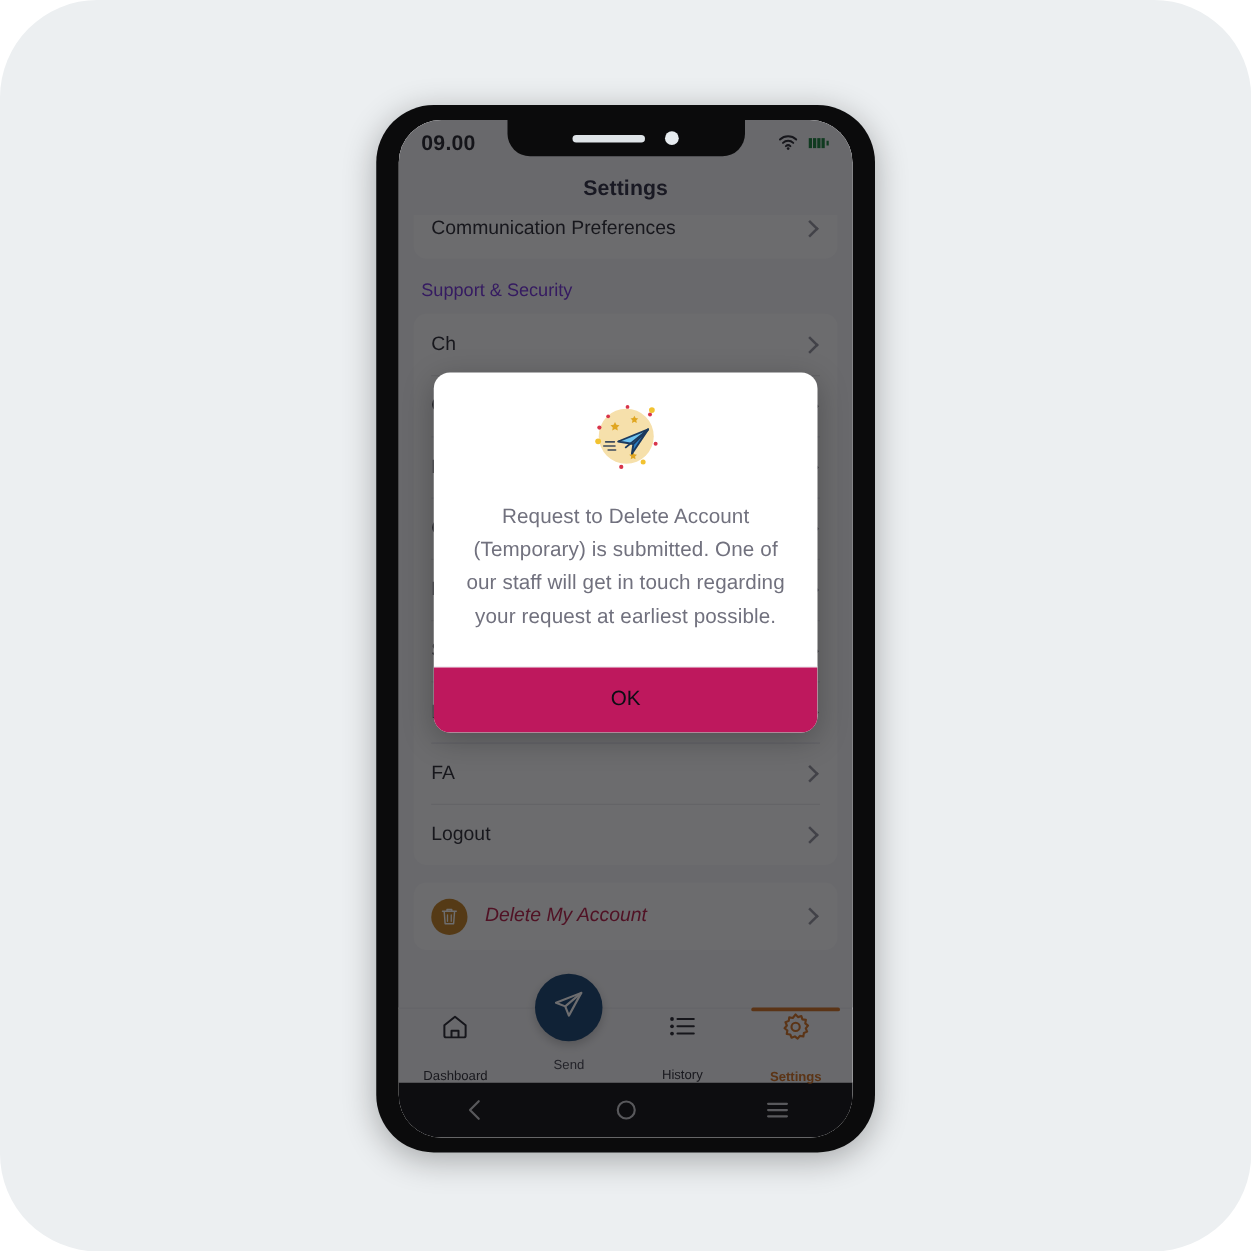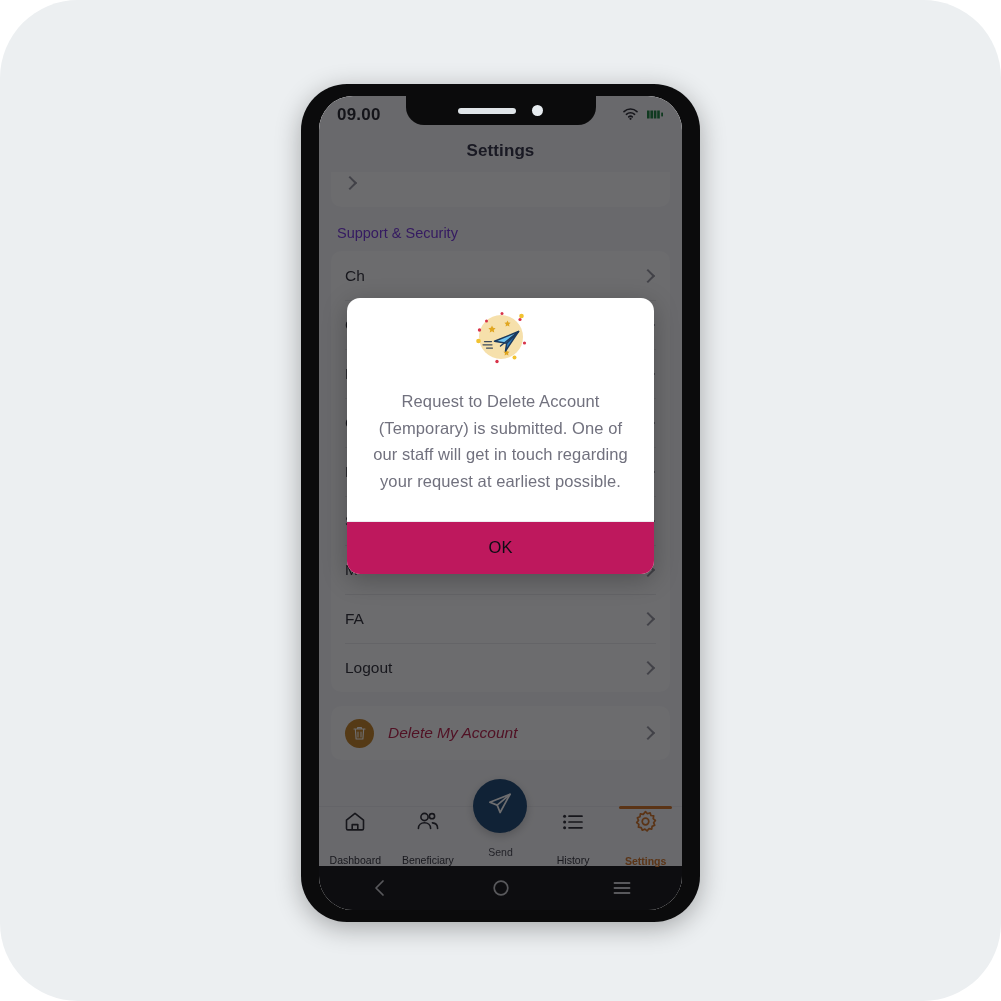--- a/index.html
+++ b/index.html
@@ -244,21 +244,21 @@
     z-index: 30;
     left: 28px;
     top: 202px;
     width: 307px;
     background: #ffffff;
     border-radius: 13px;
     overflow: hidden;
     box-shadow: 0 6px 24px rgba(0,0,0,0.25);
   }
   #modal-body {
-    padding: 10px 22px 26px 22px;
+    padding: 22px 22px 26px 22px;
     text-align: center;
   }
   #modal-icon-wrap {
     display: flex;
     justify-content: center;
     margin-bottom: 22px;
   }
   #modal-message {
     font-size: 16.5px;
     line-height: 1.62;
@@ -318,20 +318,21 @@
         </div>
 
         <div id="app-header">
           <span id="page-title">Settings</span>
         </div>
 
         <div id="settings-scroll">
 
           <div class="settings-card" style="margin-top:-14px;">
             <div class="settings-row">
+              <span class="row-label">Communication Preferences</span>
               <span class="chev"></span>
             </div>
           </div>
 
           <div class="section-heading">Support &amp; Security</div>
 
           <div class="settings-card">
             <div class="settings-row">
               <span class="row-label">Ch</span>
               <span class="chev"></span>
@@ -390,31 +391,20 @@
           <div class="tab">
             <span>
               <svg width="22" height="21" viewBox="0 0 22 21">
                 <path d="M2.5 9.2L11 2.4l8.5 6.8v8.3a1.4 1.4 0 0 1-1.4 1.4H3.9a1.4 1.4 0 0 1-1.4-1.4z" fill="none" stroke="#1b1b24" stroke-width="1.6" stroke-linejoin="round"></path>
                 <path d="M8.2 18.9v-5.3h5.6v5.3" fill="none" stroke="#1b1b24" stroke-width="1.6" stroke-linejoin="round"></path>
               </svg>
             </span>
             <span class="tab-label">Dashboard</span>
           </div>
 
-          <div class="tab">
-            <span>
-              <svg width="24" height="21" viewBox="0 0 24 21">
-                <circle cx="8.5" cy="6" r="3.6" fill="none" stroke="#1b1b24" stroke-width="1.6"></circle>
-                <circle cx="16" cy="5.2" r="2.6" fill="none" stroke="#1b1b24" stroke-width="1.6"></circle>
-                <path d="M2.4 17.4c0-3.4 2.7-5.6 6.1-5.6s6.1 2.2 6.1 5.6" fill="none" stroke="#1b1b24" stroke-width="1.6" stroke-linecap="round"></path>
-                <path d="M16.4 11.9c3 0.2 5.2 2.3 5.2 5.5" fill="none" stroke="#1b1b24" stroke-width="1.6" stroke-linecap="round"></path>
-              </svg>
-            </span>
-            <span class="tab-label">Beneficiary</span>
-          </div>
 
           <div class="tab tab-send">
             <div id="send-fab">
               <span>
                 <svg width="26" height="26" viewBox="0 0 26 26">
                   <path d="M23 3.3L2.8 11.2l7.4 2.9 2.9 7.4z" fill="none" stroke="#ffffff" stroke-width="1.7" stroke-linejoin="round"></path>
                   <path d="M23 3.3L10.2 14.1" fill="none" stroke="#ffffff" stroke-width="1.7" stroke-linecap="round"></path>
                 </svg>
               </span>
             </div>

